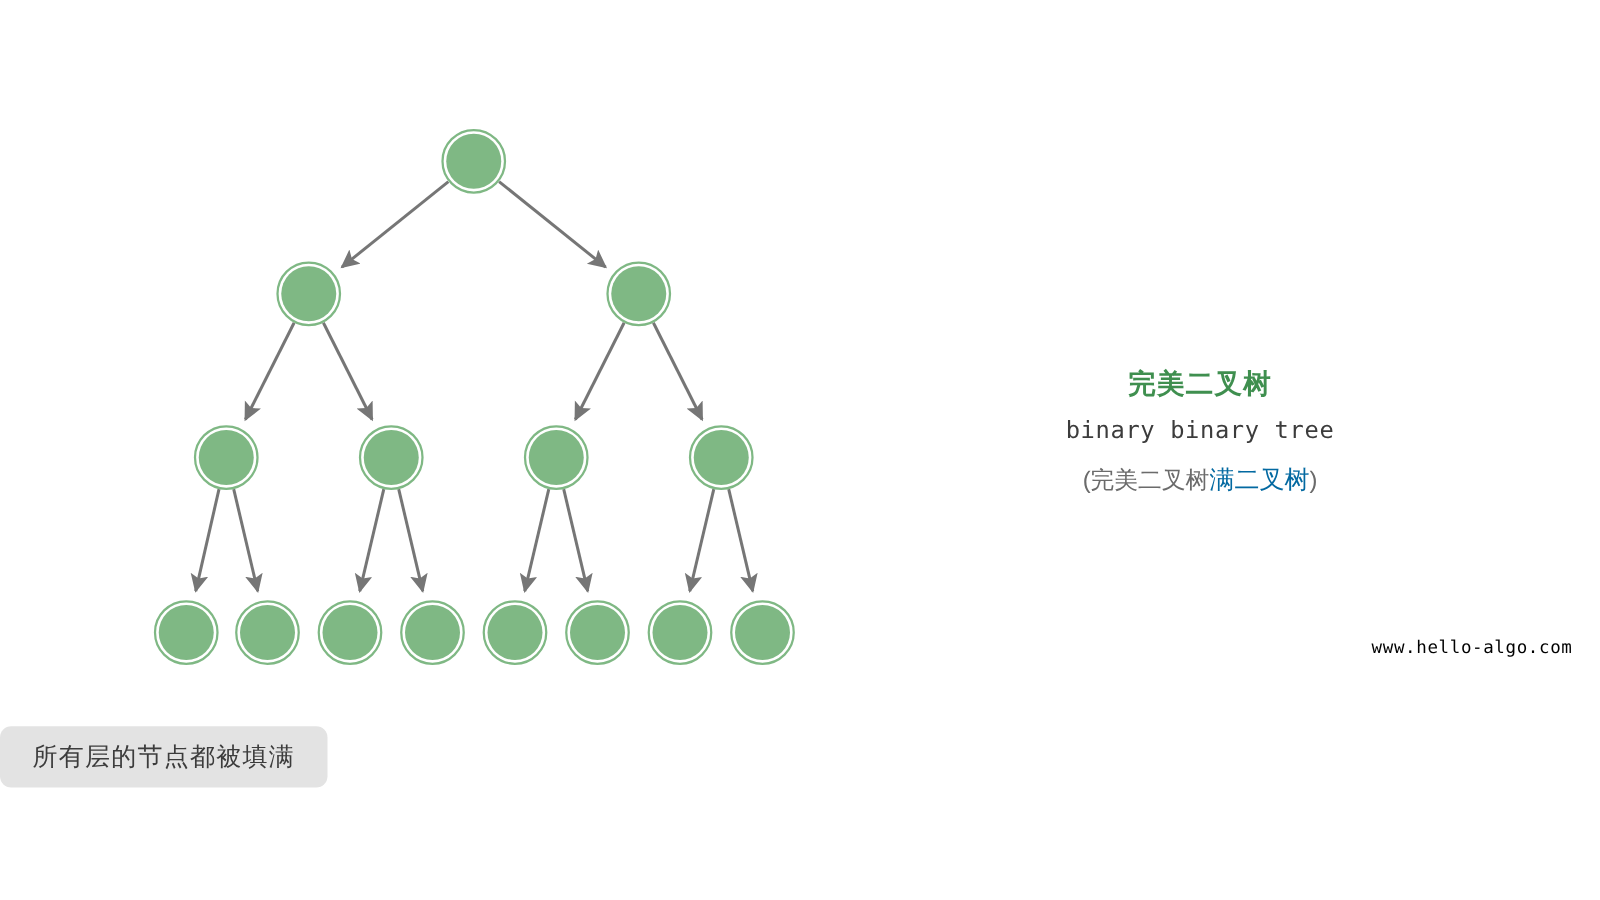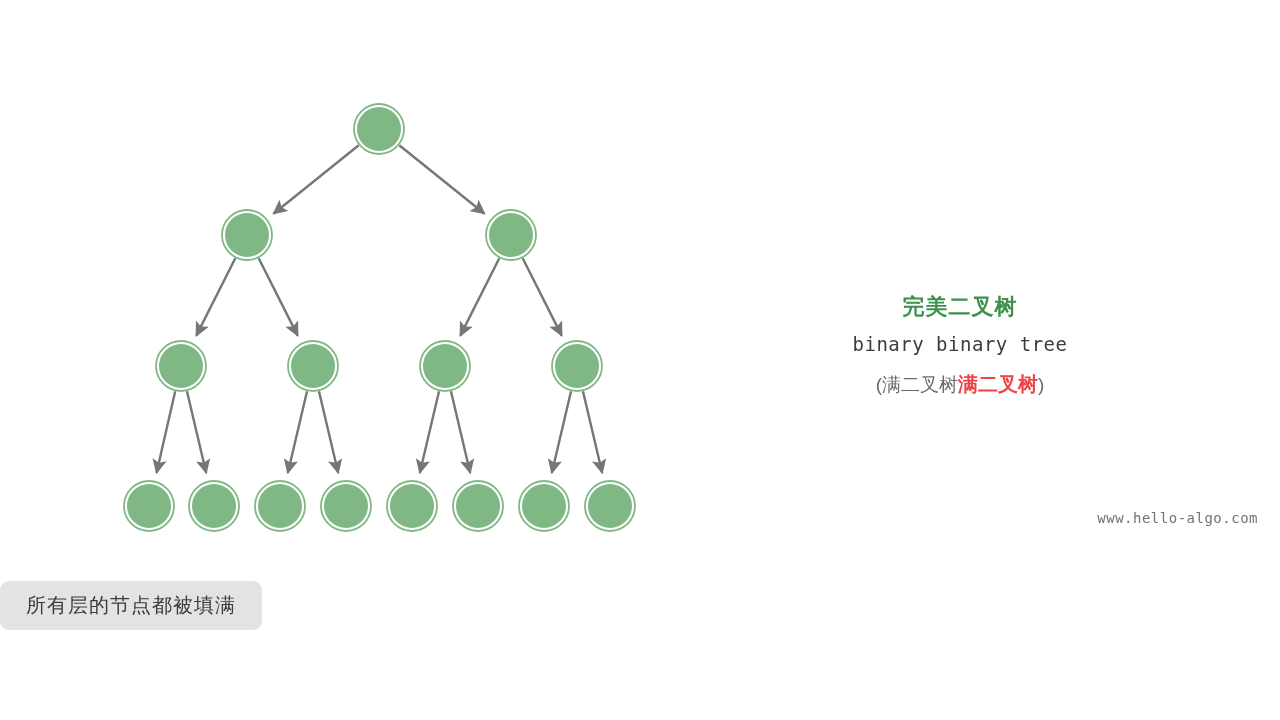--- a/index.html
+++ b/index.html
@@ -46,22 +46,22 @@
     color: #3c3c3c;
     line-height: 40px;
     letter-spacing: 0.5px;
   }
   .legend-alias {
     font-size: 19px;
     color: #6b6b6b;
     line-height: 40px;
   }
   .legend-alias .hl {
-    color: #ef4444;
-    font-weight: bold;
+    color: #0369a1;
+    font-weight: normal;
     font-size: 20px;
   }
   .caption-wrap {
     position: absolute;
     left: 0;
     top: 581px;
     width: 756px;
     display: flex;
     justify-content: flex-start;
   }
@@ -73,21 +73,21 @@
     border-radius: 9px;
     letter-spacing: 1px;
     white-space: nowrap;
   }
   .watermark {
     position: absolute;
     right: 22px;
     bottom: 14px;
     font-family: "DejaVu Sans Mono", "Liberation Mono", monospace;
     font-size: 14px;
-    color: #737373;
+    color: #000000;
     letter-spacing: 0.5px;
     margin-top: 48px;
   }
 </style>
 </head>
 <body>
 
 <div id="stage">
 
   <svg id="tree-svg" viewBox="0 0 1280 720">
@@ -172,21 +172,21 @@
         <g>
           <circle cx="610" cy="506" r="25" fill="none" stroke="#7fb884" stroke-width="1.8"></circle>
           <circle cx="610" cy="506" r="22" fill="#7fb884"></circle>
         </g>
       </g>
   </svg>
 
   <div class="legend">
     <div class="legend-title">完美二叉树</div>
     <div class="legend-sub">binary binary tree</div>
-    <div class="legend-alias"><span>(满二叉树</span><span class="hl">满二叉树</span><span>)</span></div>
+    <div class="legend-alias"><span>(完美二叉树</span><span class="hl">满二叉树</span><span>)</span></div>
   </div>
 
   <div class="caption-wrap">
     <div class="caption-pill">所有层的节点都被填满</div>
   </div>
 
   <div class="watermark">www.hello-algo.com</div>
 
 </div>
 

